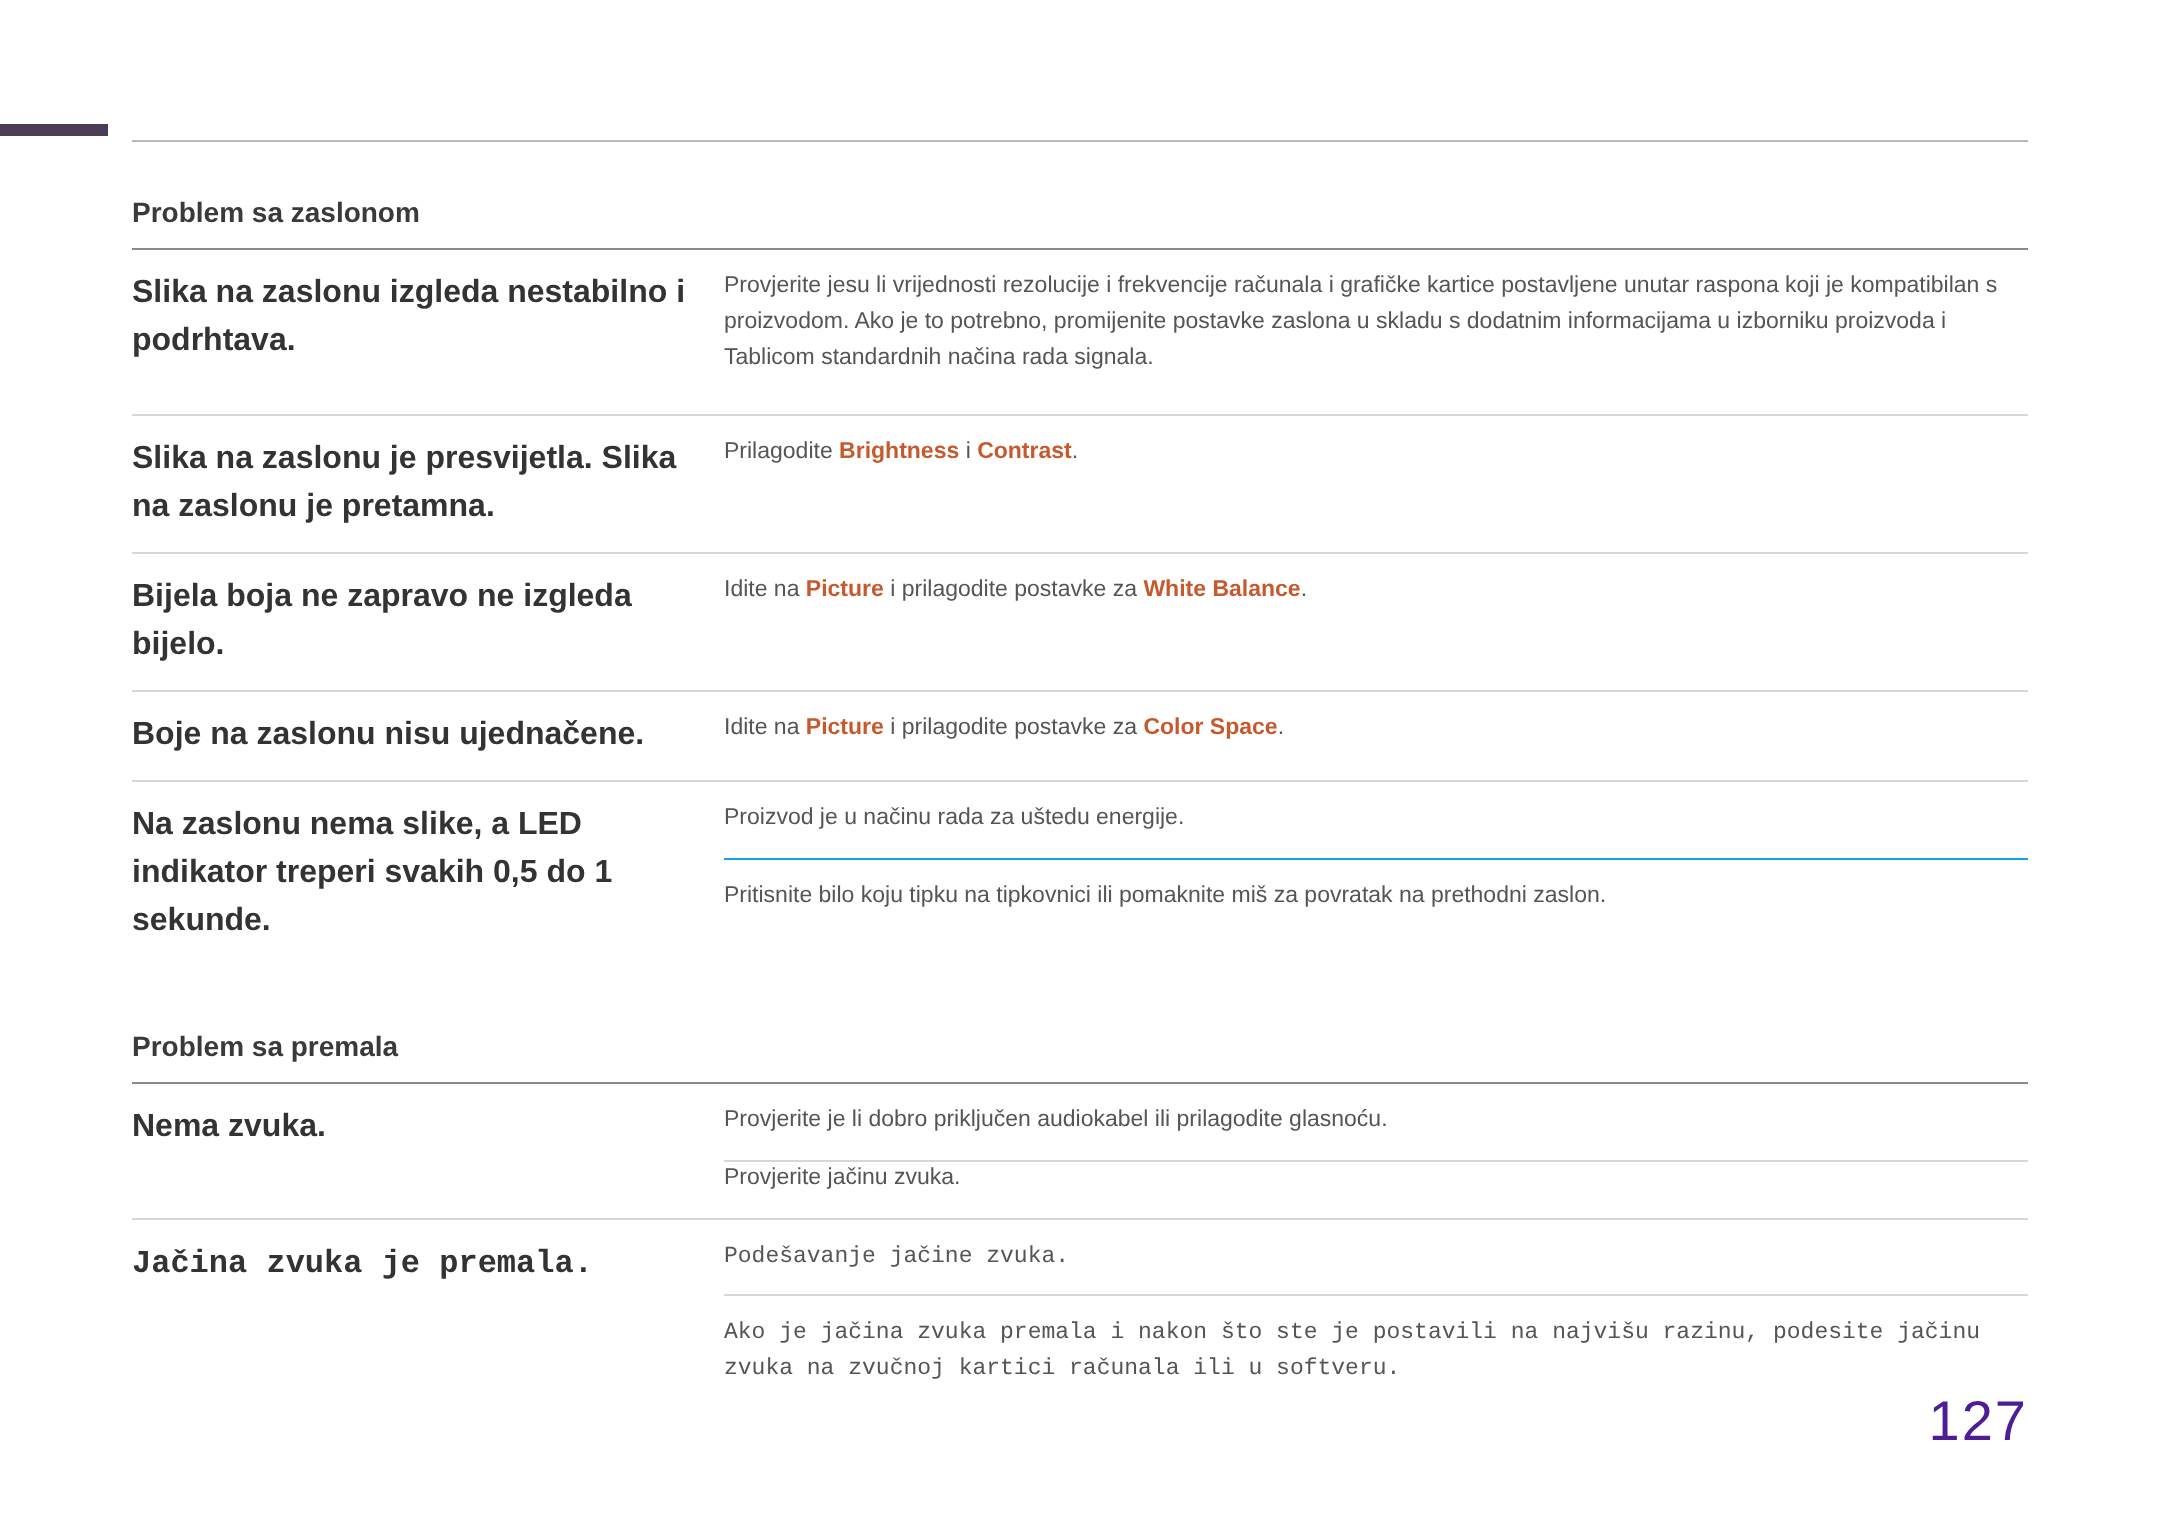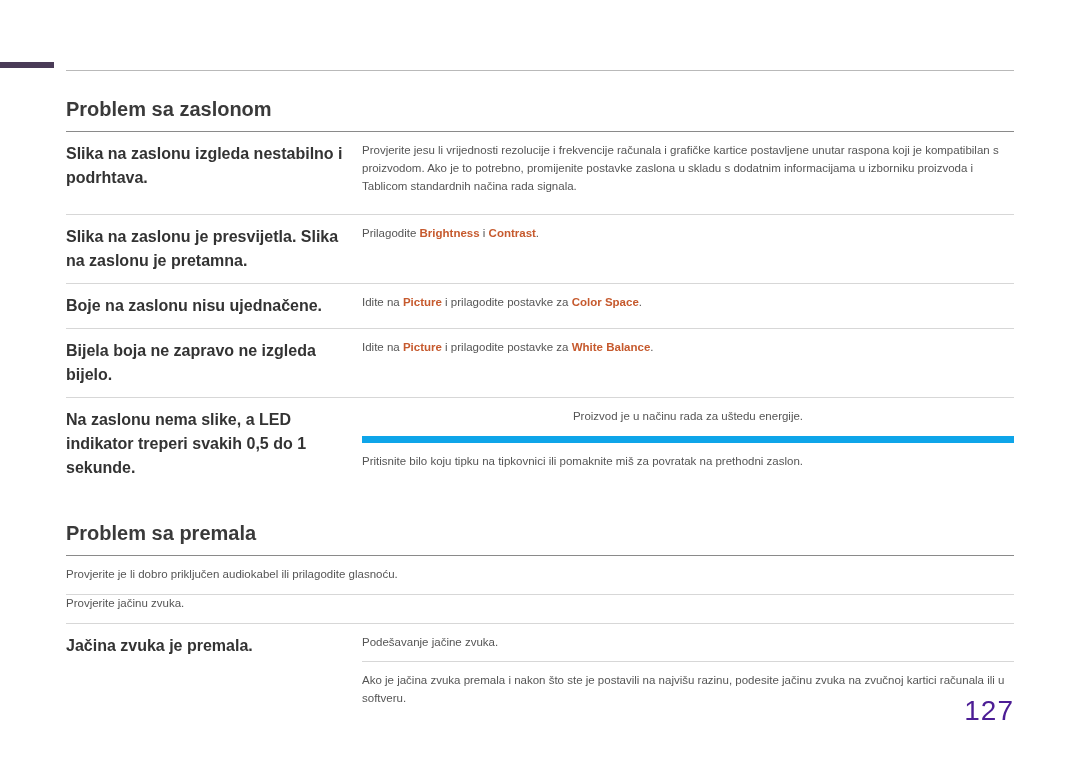--- a/index.html
+++ b/index.html
@@ -1,21 +1,21 @@
 <!DOCTYPE html>
 <html><head>
 <meta charset="utf-8">
 <style>
   * { box-sizing: border-box; margin: 0; padding: 0; }
   html, body { width: 1080px; height: 763px; background: #fff; font-family: "Segoe UI", "Helvetica Neue", Arial, sans-serif; color: #3a3a3a; }
   .page { position: relative; width: 1080px; height: 763px; padding: 70px 66px 40px 66px; }
   .tab-marker { position: absolute; top: 62px; left: 0; width: 54px; height: 6px; background: #4a3b57; }
   .hr-top { position: absolute; top: 70px; left: 66px; right: 66px; height: 0; border-top: 1px solid #b9b9b9; }
   .content { padding-top: 22px; }
-  h2.section-title { font-size: 20px; font-weight: 600; color: #3a3a3a; margin-bottom: 10px; margin-top: 6px; }
+  h2.section-title { font-size: 14px; font-weight: 600; color: #3a3a3a; margin-bottom: 10px; margin-top: 6px; }
   .section-rule { border: none; border-top: 1px solid #8a8a8a; margin-bottom: 0; }
   .row { display: flex; border-bottom: 1px solid #d7d7d7; }
   .row:last-child { border-bottom: none; }
   .cell-l { width: 296px; flex: 0 0 296px; padding: 10px 12px 10px 0; font-size: 16px; line-height: 1.5; font-weight: 700; color: #333; }
   .cell-r { flex: 1 1 auto; padding: 10px 0 10px 0; font-size: 11.5px; line-height: 1.55; font-weight: 400; color: #555; }
   .hl { color: #c65a2e; font-weight: 700; }
   .section-gap { height: 26px; }
   .page-number { position: absolute; right: 66px; bottom: 36px; font-size: 28px; color: #4c1d95; font-weight: 300; letter-spacing: 1px; }
 </style>
 </head>
@@ -39,55 +39,56 @@
     </div>
 
     <div class="row">
       <div class="cell-l">Slika na zaslonu je presvijetla. Slika na zaslonu je pretamna.</div>
       <div class="cell-r">
         <span>Prilagodite </span><span class="hl">Brightness</span><span> i </span><span class="hl">Contrast</span><span>.</span>
       </div>
     </div>
 
     <div class="row">
+      <div class="cell-l">Bijela boja ne zapravo ne izgleda bijelo.</div>
+      <div class="cell-r">
+        <span>Idite na </span><span class="hl">Picture</span><span> i prilagodite postavke za </span><span class="hl">White Balance</span><span>.</span>
+      </div>
+    </div>
+
+    <div class="row">
       <div class="cell-l">Boje na zaslonu nisu ujednačene.</div>
       <div class="cell-r">
         <span>Idite na </span><span class="hl">Picture</span><span> i prilagodite postavke za </span><span class="hl">Color Space</span><span>.</span>
       </div>
     </div>
 
-    <div class="row">
-      <div class="cell-l">Bijela boja ne zapravo ne izgleda bijelo.</div>
-      <div class="cell-r">
-        <span>Idite na </span><span class="hl">Picture</span><span> i prilagodite postavke za </span><span class="hl">White Balance</span><span>.</span>
-      </div>
-    </div>
-
     <div class="row" style="border-bottom:none;">
       <div class="cell-l">Na zaslonu nema slike, a LED indikator treperi svakih 0,5 do 1 sekunde.</div>
       <div class="cell-r">
-        <div style="padding-bottom:10px; border-bottom:7px solid #0ea5e9; margin-bottom:10px;text-align:center;">Proizvod je u načinu rada za uštedu energije.</div>
+        <div style="padding-bottom:10px; border-bottom:1px solid #0ea5e9; margin-bottom:10px;">Proizvod je u načinu rada za uštedu energije.</div>
         <div>Pritisnite bilo koju tipku na tipkovnici ili pomaknite miš za povratak na prethodni zaslon.</div>
       </div>
     </div>
 
     <div class="section-gap"></div>
 
     <h2 class="section-title">Problem sa premala</h2>
     <hr class="section-rule">
 
     <div class="row" style="border-bottom:none;">
+      <div class="cell-l">Nema zvuka.</div>
       <div class="cell-r">
         <div style="padding-bottom:10px; border-bottom:1px solid #d7d7d7; ">Provjerite je li dobro priključen audiokabel ili prilagodite glasnoću.</div>
         <div>Provjerite jačinu zvuka.</div>
       </div>
     </div>
     <div style="border-top:1px solid #d7d7d7;"></div>
 
-    <div class="row" style="border-bottom:none;">
+    <div class="row" style="border-bottom:none;font-family:Liberation Mono, monospace;">
       <div class="cell-l">Jačina zvuka je premala.</div>
       <div class="cell-r">
         <div style="padding-bottom:10px; border-bottom:1px solid #d7d7d7; margin-bottom:10px;">Podešavanje jačine zvuka.</div>
         <div>Ako je jačina zvuka premala i nakon što ste je postavili na najvišu razinu, podesite jačinu zvuka na zvučnoj kartici računala ili u softveru.</div>
       </div>
     </div>
 
   </div>
 
   <div class="page-number">127</div>

